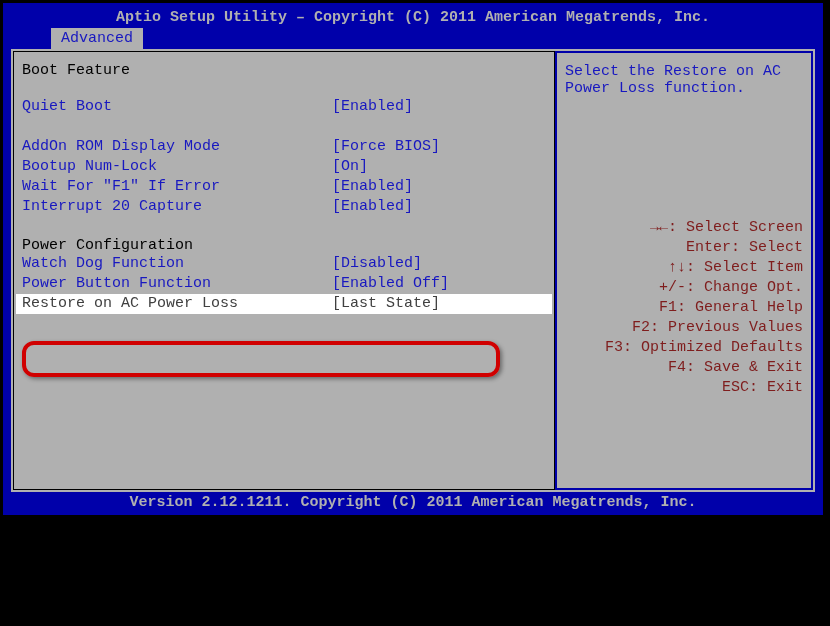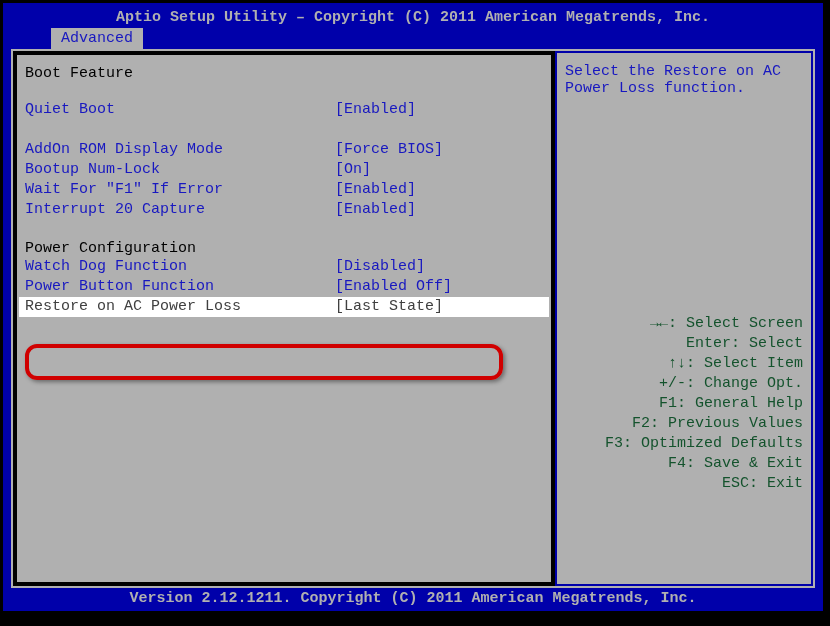--- a/index.html
+++ b/index.html
@@ -10,21 +10,21 @@
     body {
       background: #000;
       font-family: 'Courier New', monospace;
       font-size: 15px;
       width: 830px;
       height: 626px;
       overflow: hidden;
     }
     .bios-container {
       width: 820px;
-      height: 608px;
+      height: 512px;
       margin: 3px;
       background: #0000aa;
       display: flex;
       flex-direction: column;
     }
     .header {
       text-align: center;
       color: #b0b0b0;
       padding: 6px 0 2px;
       font-weight: bold;
@@ -41,21 +41,21 @@
     .content-area {
       flex: 1;
       margin: 0 8px 2px;
       display: flex;
       gap: 0;
       background: #b0b0b0;
       border: 2px solid #b0b0b0;
     }
     .main-panel {
       flex: 1;
-      border: 4px solid #000000;
+      border: 1px solid #000000;
       padding: 10px 8px;
       position: relative;
     }
     .side-panel {
       width: 258px;
       border: 2px solid #0000aa;
       padding: 10px 8px;
       display: flex;
       flex-direction: column;
       align-items: flex-end;
@@ -95,21 +95,21 @@
       height: 36px;
       pointer-events: none;
     }
     .help-text {
       color: #1818c0;
     }
     .help-spacer {
       flex: 1;
     }
     .help-line {
-      color: #14532d;
+      color: #7f1d1d;
       line-height: 20px;
     }
     .footer {
       text-align: center;
       color: #b0b0b0;
       padding: 0 0 4px;
       font-weight: bold;
     }
   </style>
 </head>

